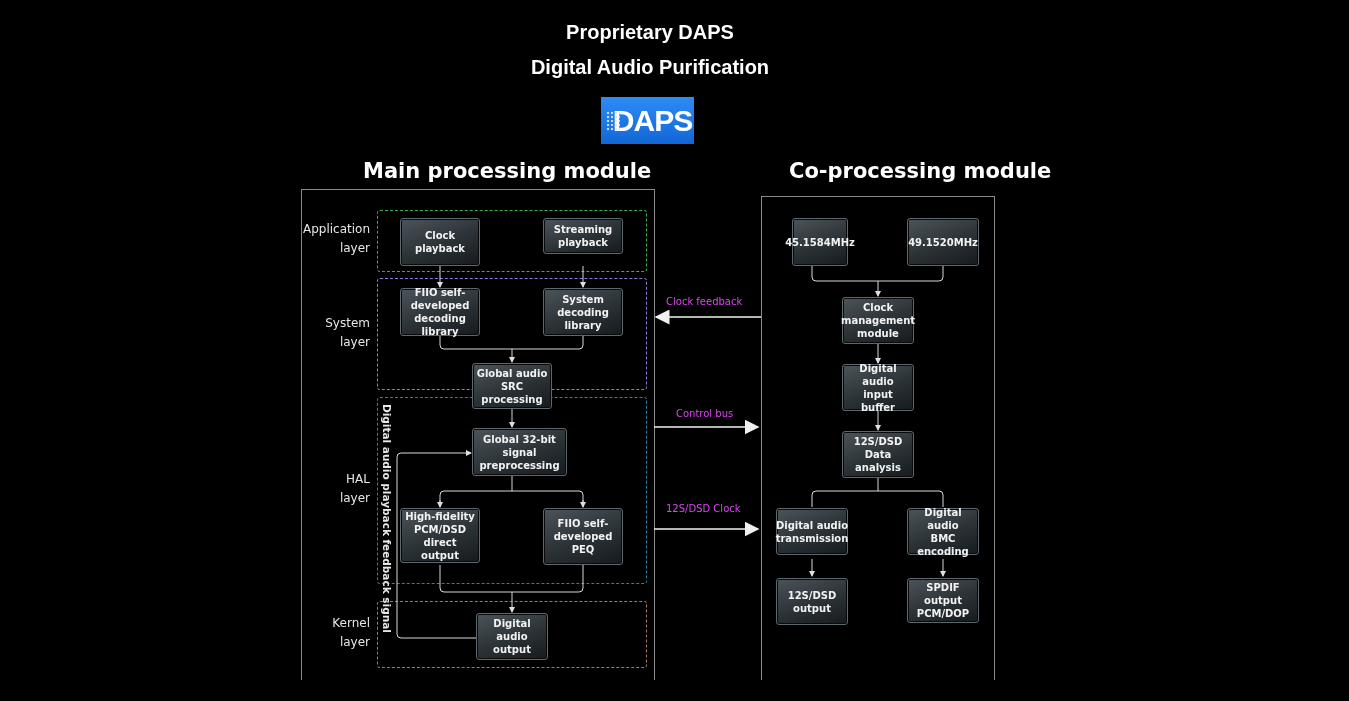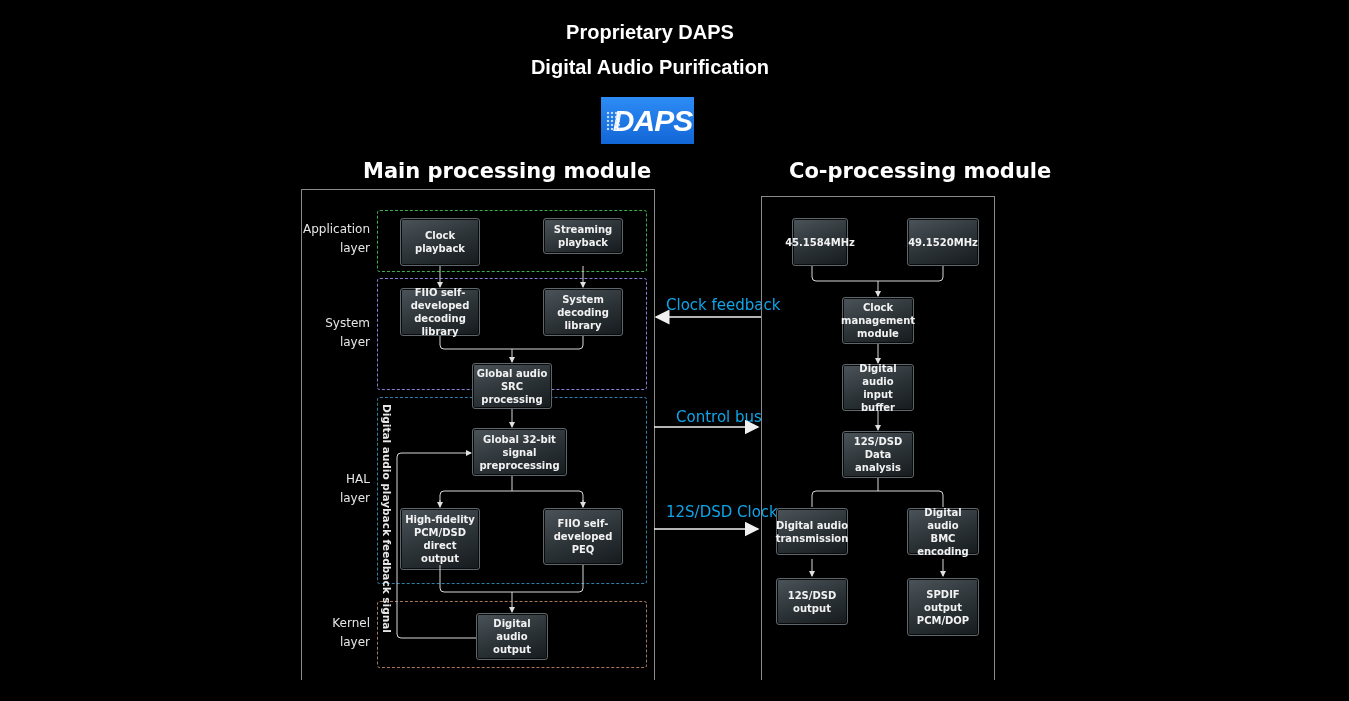--- a/index.html
+++ b/index.html
@@ -1,26 +1,26 @@
 <!DOCTYPE html>
 <html><head>
 <meta charset="utf-8">
 <style>
   html, body { margin:0; padding:0; background:#000; }
   body { width:1349px; height:701px; position:relative; overflow:hidden; font-family:"DejaVu Sans", sans-serif; color:#fff; }
   .title { position:absolute; left:0; width:1300px; text-align:center; font-family:"Liberation Sans", sans-serif; font-weight:bold; font-size:20px; color:#fff; }
   .logo { position:absolute; left:601px; top:97px; width:93px; height:47px; background:linear-gradient(180deg,#2d8cf5,#1266d6); display:flex; align-items:center; justify-content:center; }
-  .logo span { font-family:"Liberation Sans", sans-serif; font-weight:bold; font-size:30px; color:#fff; letter-spacing:-1px; font-style:italic; }
+  .logo span { font-family:"Liberation Sans", sans-serif; font-weight:bold; font-size:30px; color:#fff; letter-spacing:-1px; }
   .logo .dots { position:absolute; left:5px; top:14px; width:14px; height:20px; background:radial-gradient(circle,#cfe6ff 1.3px,transparent 1.6px) 0 0/4px 4px; opacity:.9; }
   .module-title { position:absolute; font-family:"DejaVu Sans", sans-serif; font-weight:bold; font-size:21px; color:#fff; }
   .frame { position:absolute; border:1px solid #8a8a8a; border-bottom:none; }
   .layer { position:absolute; border:1.5px dashed; border-radius:3px; }
   .layer-label { position:absolute; text-align:right; font-size:12px; line-height:19px; color:#e6e6e6; }
   .box { position:absolute; background:linear-gradient(160deg,#4b545a 0%,#2b3236 55%,#151a1d 100%); border:1px solid #5e676c; border-radius:3px; box-shadow:0 0 0 1px #0a0a0a inset; display:flex; align-items:center; justify-content:center; text-align:center; font-size:10px; font-weight:bold; line-height:13px; color:#f2f2f2; white-space:pre-line; padding:0 3px; box-sizing:border-box; }
-  .conn-label { position:absolute; font-size:15px; color:#0ea5e9; }
+  .conn-label { position:absolute; font-size:10px; color:#d946ef; }
   .vert-label { position:absolute; left:381px; top:404px; font-size:10.5px; font-weight:bold; color:#e8e8e8; writing-mode:vertical-rl; white-space:nowrap; }
   svg.lines { position:absolute; left:0; top:0; }
 </style>
 </head>
 <body>
 
 <div class="title" style="top:21px;">Proprietary DAPS</div>
 <div class="title" style="top:56px;">Digital Audio Purification</div>
 
 <div class="logo">
@@ -55,21 +55,21 @@
 developed
 decoding library</div>
 <div class="box" style="left:543px; top:288px; width:80px; height:48px;">System
 decoding
 library</div>
 <div class="box" style="left:472px; top:363px; width:80px; height:46px;">Global audio
 SRC processing</div>
 <div class="box" style="left:472px; top:428px; width:95px; height:48px;">Global 32-bit
 signal
 preprocessing</div>
-<div class="box" style="left:400px; top:508px; width:80px; height:62px;">High-fidelity
+<div class="box" style="left:400px; top:508px; width:80px; height:55px;">High-fidelity
 PCM/DSD
 direct output</div>
 <div class="box" style="left:543px; top:508px; width:80px; height:57px;">FIIO self-
 developed
 PEQ</div>
 <div class="box" style="left:476px; top:613px; width:72px; height:47px;">Digital audio
 output</div>
 
 <div class="conn-label" style="left:666px; top:296px;">Clock feedback</div>
 <div class="conn-label" style="left:676px; top:408px;">Control bus</div>
@@ -86,21 +86,21 @@
 <div class="box" style="left:842px; top:364px; width:72px; height:47px;">Digital audio
 input buffer</div>
 <div class="box" style="left:842px; top:431px; width:72px; height:47px;">12S/DSD
 Data analysis</div>
 <div class="box" style="left:776px; top:508px; width:72px; height:47px;">Digital audio
 transmission</div>
 <div class="box" style="left:907px; top:508px; width:72px; height:47px;">Digital audio
 BMC encoding</div>
 <div class="box" style="left:776px; top:578px; width:72px; height:47px;">12S/DSD
 output</div>
-<div class="box" style="left:907px; top:578px; width:72px; height:58px;">SPDIF output
+<div class="box" style="left:907px; top:578px; width:72px; height:45px;">SPDIF output
 PCM/DOP</div>
 
 <svg class="lines" width="1349" height="701">
   <defs>
     <marker id="ah" markerWidth="6" markerHeight="6" refX="5" refY="3" orient="auto">
         <path d="M0,0 L6,3 L0,6 z" fill="#e0e0e0"></path>
       </marker>
     <marker id="ahbig" markerWidth="10" markerHeight="10" refX="9" refY="5" orient="auto">
         <path d="M0,0 L10,5 L0,10 z" fill="#f0f0f0"></path>
       </marker>

